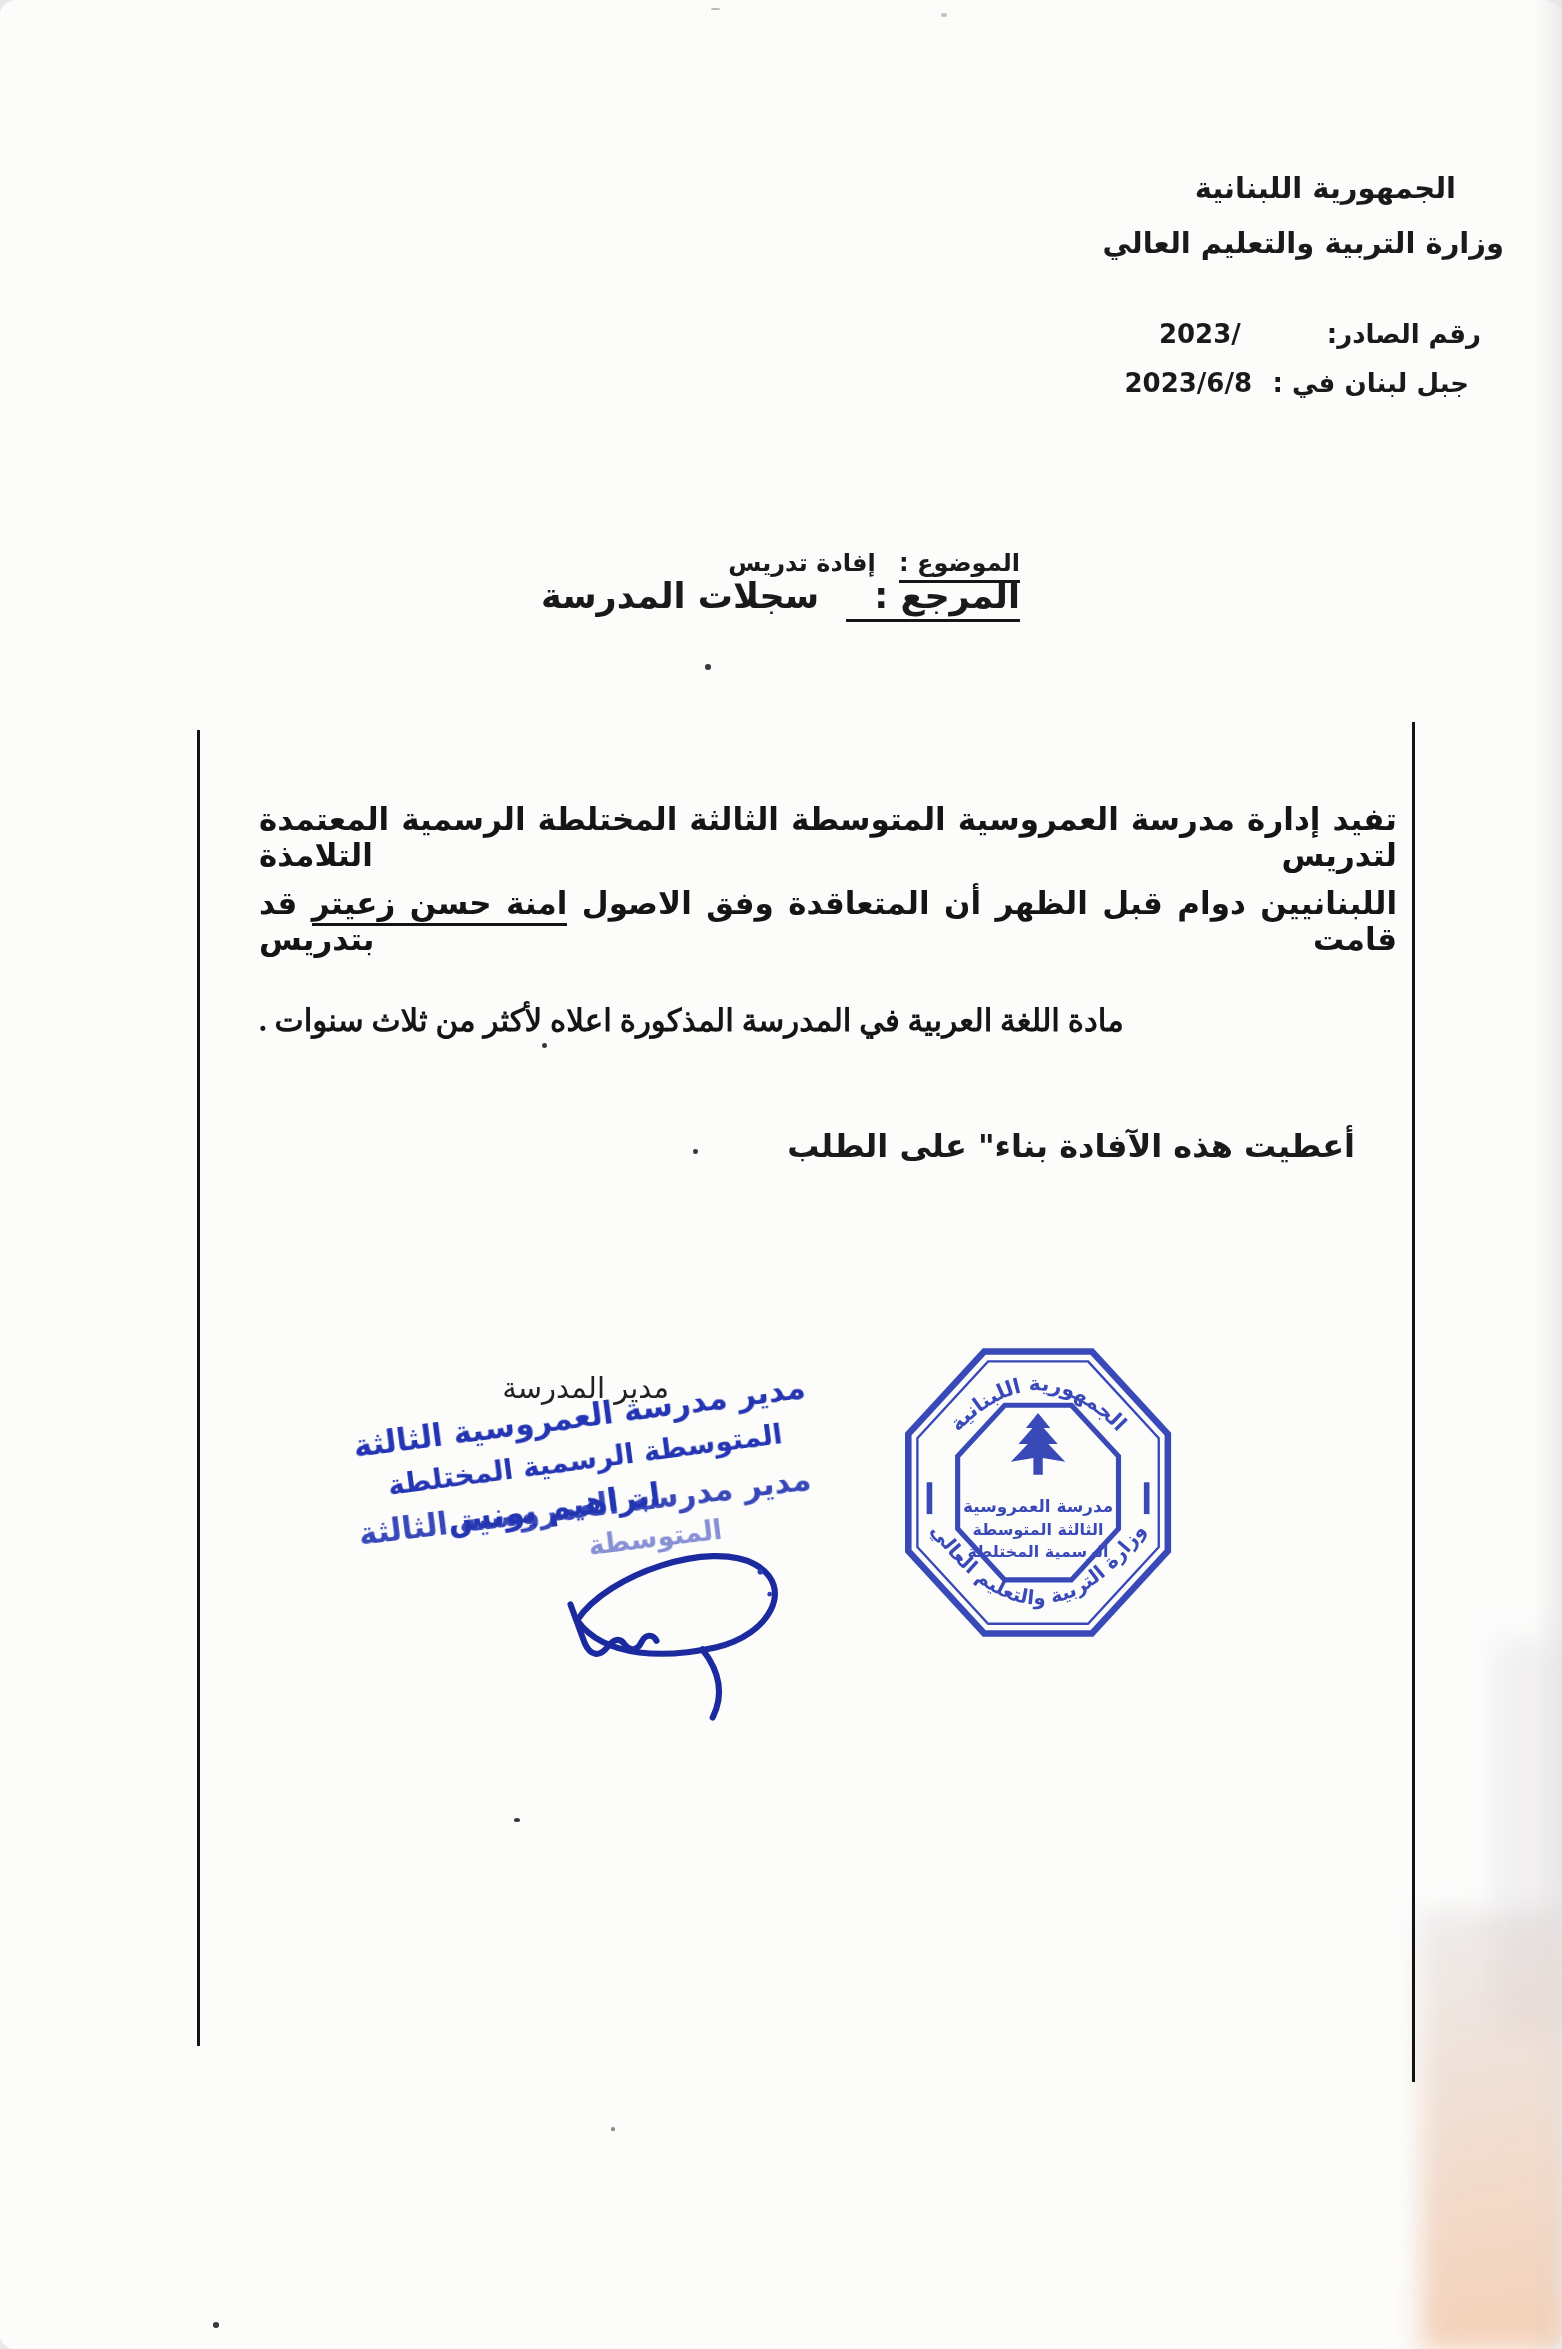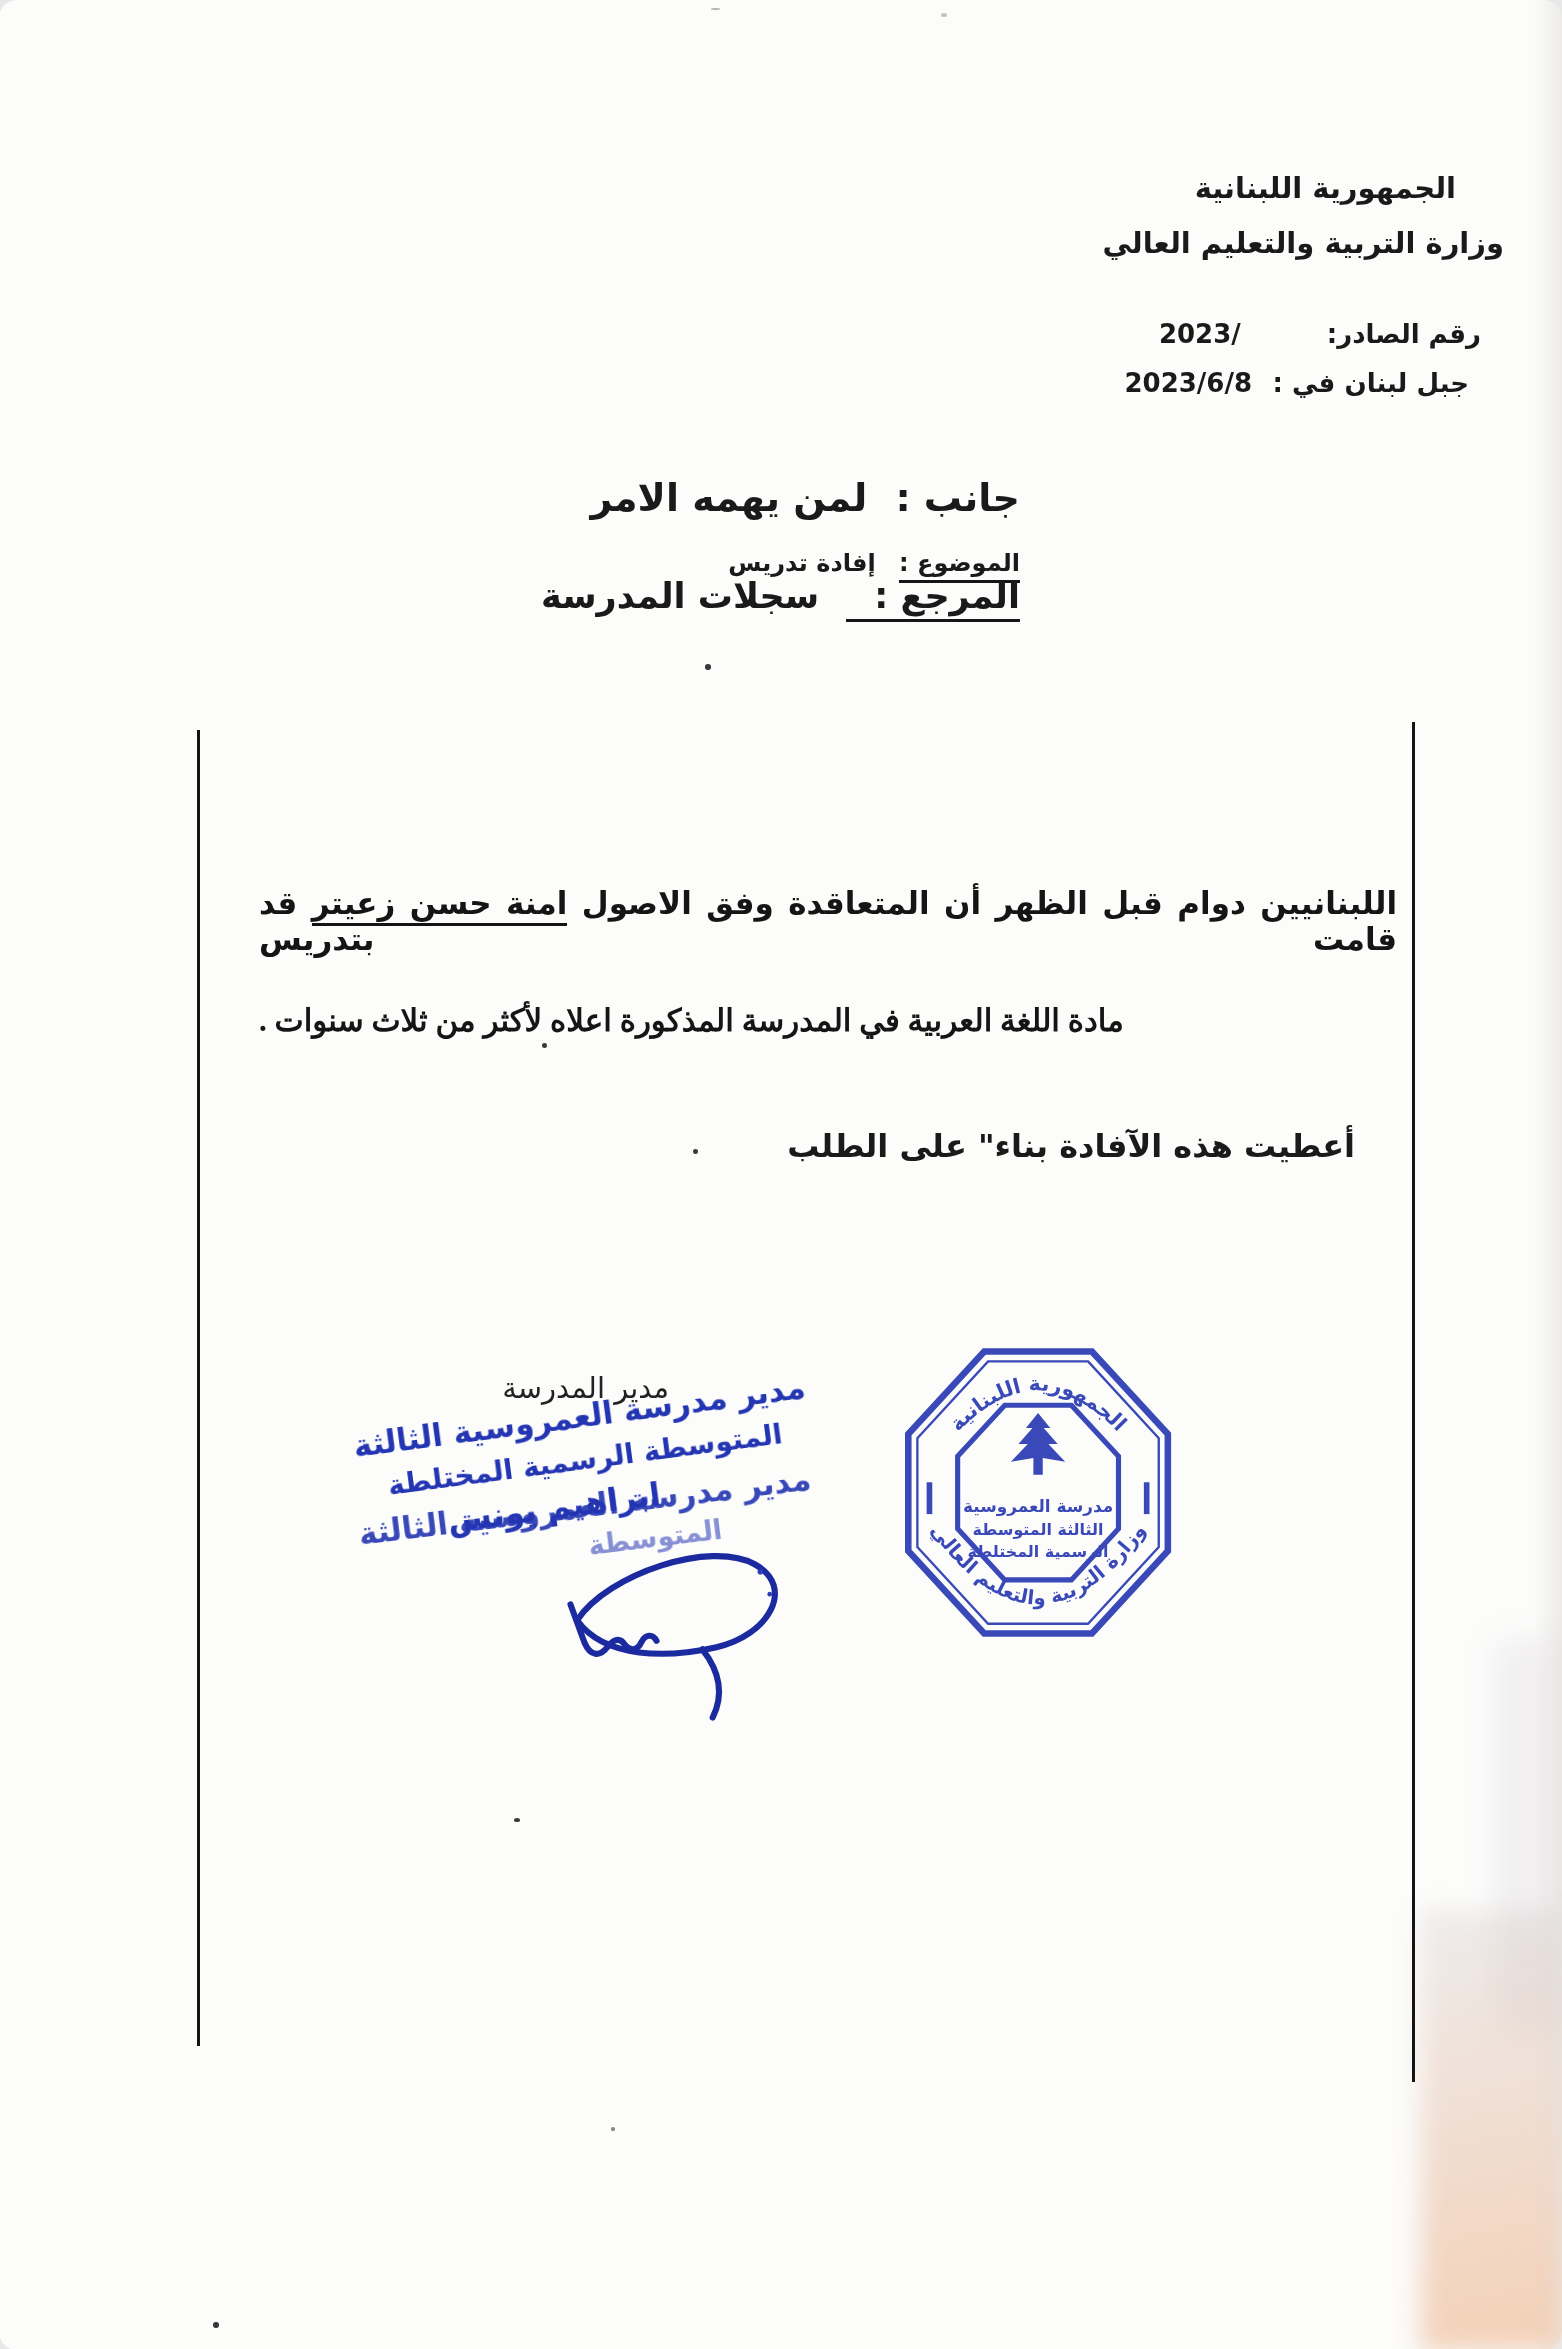--- a/index.html
+++ b/index.html
@@ -91,36 +91,33 @@
   <div class="abs b nowrap" id="republic">الجمهورية اللبنانية</div>
   <div class="abs b nowrap" id="ministry">وزارة التربية والتعليم العالي</div>
 
   <div class="abs b nowrap" id="issue-row">
     <span>رقم الصادر:</span><span class="hgap"></span><span>/2023</span>
   </div>
   <div class="abs b nowrap" id="date-row">
     <span>جبل لبنان في  :</span><span class="dgap"></span><span>2023/6/8</span>
   </div>
 
-  <div class="abs b nowrap" id="addr-to">
-    <span class="lbl">جانب :</span>
-    <span>لمن يهمه الامر</span>
-  </div>
   <div class="abs b nowrap" id="addr-subject">
     <span class="lbl lbl-u">الموضوع :</span>
     <span>إفادة تدريس</span>
   </div>
   <div class="abs b nowrap" id="addr-ref">
     <span class="lbl lbl-u">المرجع :</span>
     <span>سجلات المدرسة</span>
   </div>
 
   <div class="abs vline" id="vline-l"></div>
   <div class="abs vline" id="vline-r"></div>
 
+  <div class="abs bodyline just" id="bl1">تفيد إدارة  مدرسة العمروسية المتوسطة الثالثة المختلطة الرسمية المعتمدة لتدريس التلامذة</div>
   <div class="abs bodyline just" id="bl2">
     <span>اللبنانيين دوام قبل الظهر أن المتعاقدة وفق الاصول</span>
     <span class="name-u">امنة حسن زعيتر</span>
     <span>قد قامت بتدريس</span>
   </div>
   <div class="abs bodyline" id="bl3">مادة  اللغة العربية  في المدرسة المذكورة اعلاه لأكثر من ثلاث سنوات .</div>
   <div class="abs nowrap" id="closing">أعطيت هذه الآفادة بناء" على الطلب</div>
 
   <div class="abs b nowrap" id="sig-title">مدير المدرسة</div>
 

